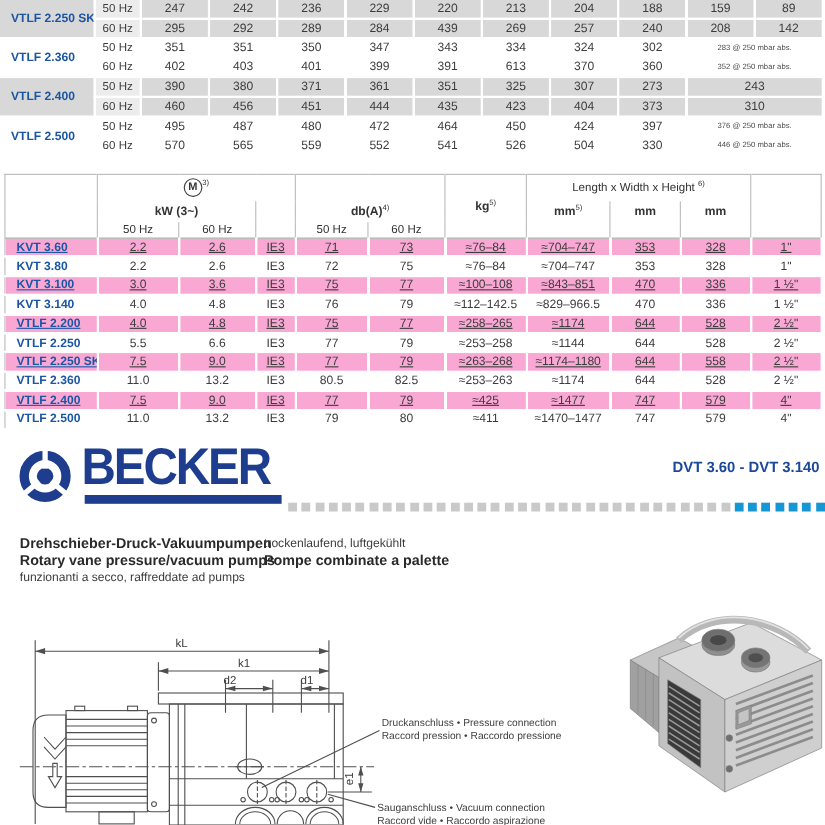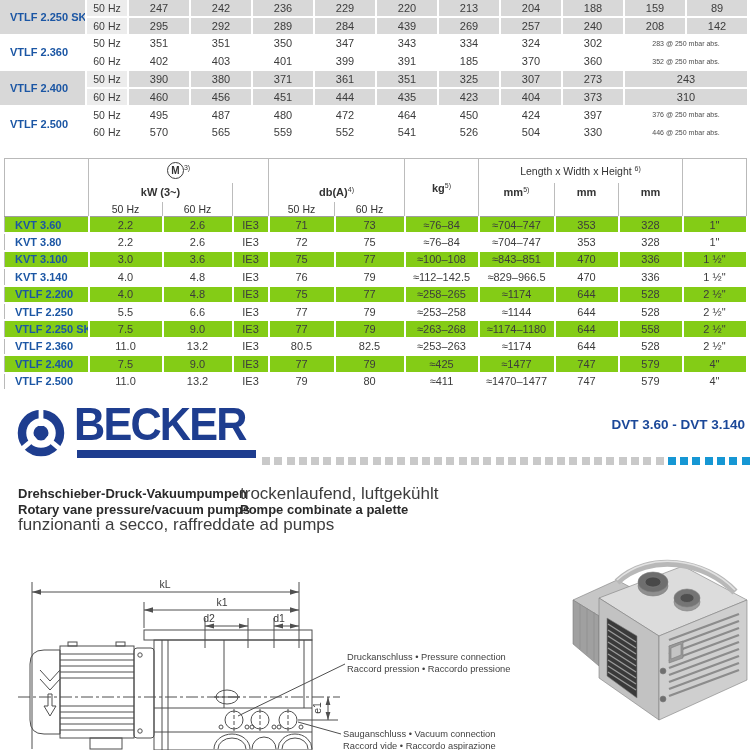--- a/index.html
+++ b/index.html
@@ -25,40 +25,40 @@
   .st thead th{font-weight:normal;font-size:10.5px;color:#333;background:#fff;text-align:center;vertical-align:middle;}
   .st thead th b{font-size:11px;}
   .st thead tr.h1{height:24px;}
   .st thead tr.h2{height:19px;}
   .st thead tr.h3{height:15px;}
   .st th.bL{border-left:1px solid #bcbcbc;}
   .st th.vtop{vertical-align:top;padding-top:3px;}
   .st tbody{border-bottom:2px solid #a0a0a0;}
   .st tbody td{height:15.4px;font-size:11px;text-align:center;color:#3c3c3c;
     border-right:2px solid #fff;border-bottom:2px solid #fff;white-space:nowrap;}
-  .st tbody tr.g td{background:#84cc16;}
+  .st tbody tr.g td{background:#f9a8d4;text-decoration:underline;}
   .st tbody td.mdl{text-align:left;padding-left:10px;font-weight:bold;color:#1b56a4;}
   .mcirc{display:inline-block;width:15px;height:15px;border:1.5px solid #3c3c3c;border-radius:50%;
     line-height:15px;font-weight:bold;font-size:10px;text-align:center;}
 
   
   #logo-icon{position:absolute;left:14px;top:404px;}
   #logo-text{position:absolute;left:74px;top:400px;font-size:47px;font-weight:800;color:#1e3d8f;
     letter-spacing:-2px;transform:scaleX(.92);transform-origin:left top;line-height:1;}
   #logo-bar{position:absolute;left:77px;top:450px;width:179px;height:7.5px;background:#1e3d8f;}
   #dvt-title{position:absolute;right:5px;top:417px;font-size:13.5px;font-weight:bold;color:#1b4899;}
   #squares-row{position:absolute;left:262px;top:457px;font-size:0;white-space:nowrap;}
   .sq{display:inline-block;width:8px;height:8px;background:#c9c9c9;margin-right:4.3px;}
   .sq.blue{background:#1697d4;}
 
   
   #desc{position:absolute;left:18px;top:486px;display:grid;grid-template-columns:222px auto;
     grid-auto-rows:15.6px;align-items:center;}
   #desc .dl{font-weight:bold;font-size:13px;color:#2a2a2a;white-space:nowrap;}
-  #desc .dr{font-size:17px;color:#3d3d3d;white-space:nowrap;}
+  #desc .dr{font-size:11px;color:#3d3d3d;white-space:nowrap;}
 
   
   #drw{position:absolute;left:2px;top:556px;}
   #drw text{font-size:10.5px;fill:#3c3c3c;}
   #drw text.ann{font-size:9.3px;fill:#3f3f3f;}
   #photo{position:absolute;left:553px;top:536px;}
 </style>
 </head>
 <body>
 
@@ -120,21 +120,21 @@
           <td>302</td>
           <td class="sm" colspan="2">283 @ 250 mbar abs.</td>
     </tr>
     <tr class="w">
       <td class="hz">60 Hz</td>
       <td>402</td>
           <td>403</td>
           <td>401</td>
           <td>399</td>
           <td>391</td>
-          <td>185</td>
+          <td>613</td>
           <td>370</td>
           <td>360</td>
           <td class="sm" colspan="2">352 @ 250 mbar abs.</td>
     </tr>
     <tr class="g">
       <td class="mdl" rowspan="2">VTLF 2.400</td>
       <td class="hz">50 Hz</td>
       <td>390</td>
           <td>380</td>
           <td>371</td>

